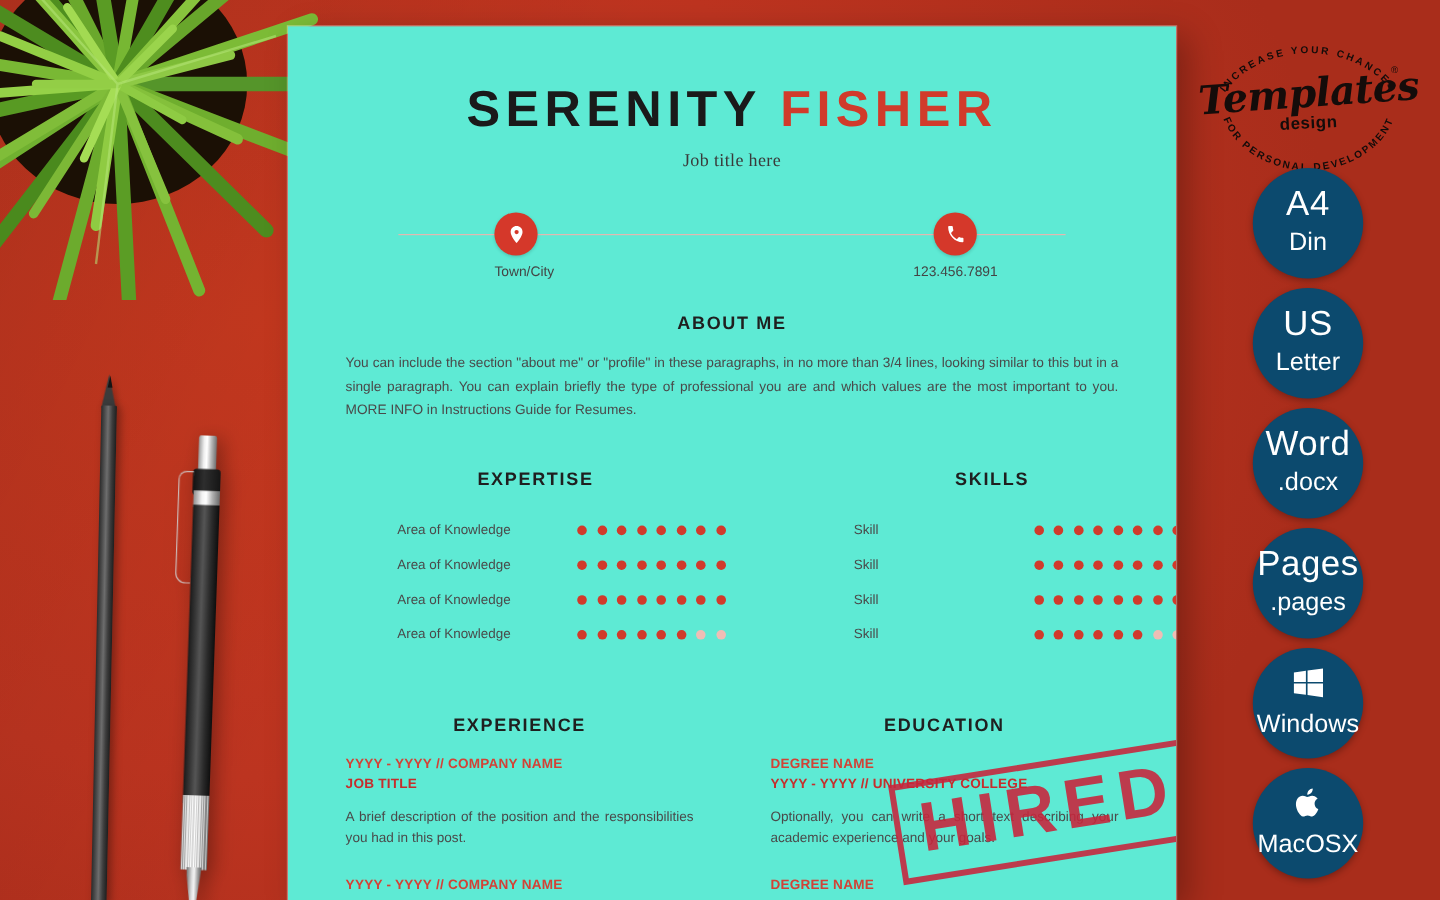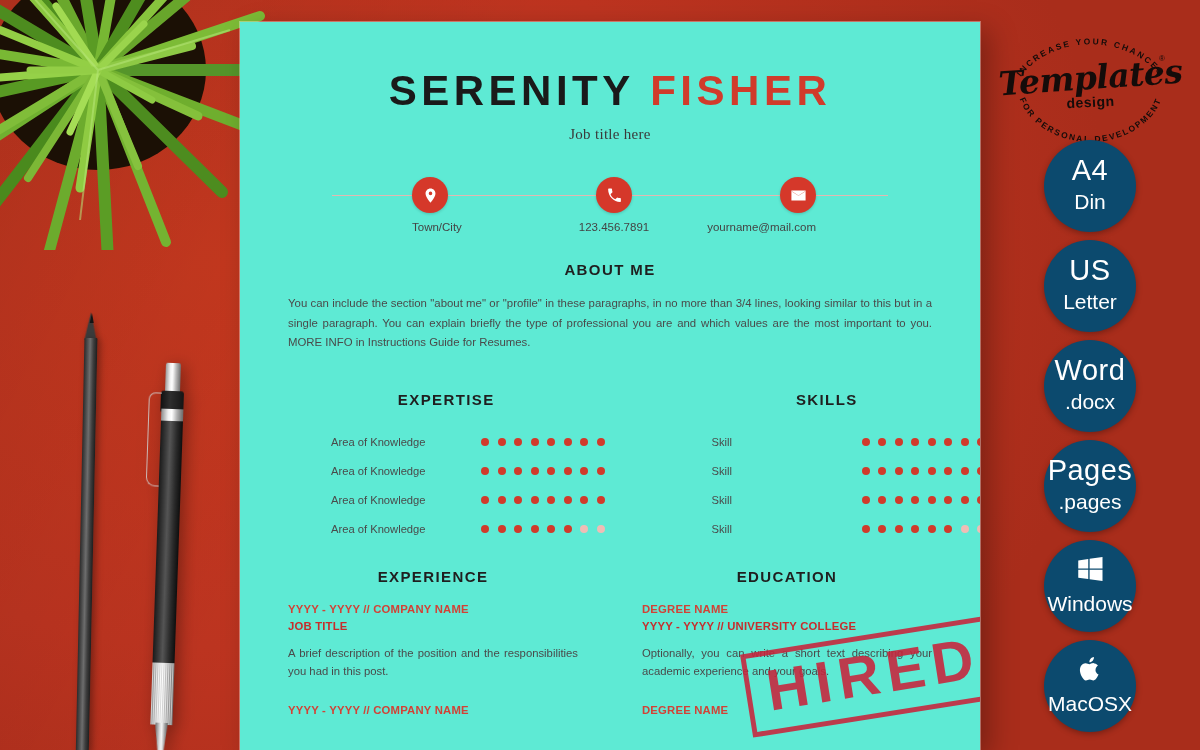--- a/index.html
+++ b/index.html
@@ -150,21 +150,21 @@
   .rating-row{
     display:flex;align-items:center;height:29px;
   }
   .rating-label{
     font-size:11.2px;color:#4a4a4a;width:150px;flex:none;margin-left:43px;
   }
   .dots{display:flex;gap:8.5px;align-items:center;}
   .dot{width:8px;height:8px;border-radius:50%;background:#D13A2B;}
   .dot.off{background:#EFBDB5;}
 
-  .two-col.lower{margin-top:24px;}
+  .two-col.lower{margin-top:52px;}
   .entry{margin-top:16px;}
   .entry .meta{
     font-size:11.3px;color:#D24236;font-weight:600;letter-spacing:.2px;line-height:1.5;
   }
   .entry .role{
     font-size:11.3px;color:#C62D2C;font-weight:700;letter-spacing:.2px;line-height:1.5;
   }
   .entry .desc{
     margin-top:9px;font-size:11.3px;line-height:1.62;color:#4a4a4a;text-align:justify;
   }
@@ -312,29 +312,20 @@
 
         <div class="contact c2">
           <div class="cicon">
             <svg viewBox="0 0 24 24">
                 <path d="M6.6 10.8c1.4 2.8 3.8 5.1 6.6 6.6l2.2-2.2c.3-.3.7-.4 1-.2 1.2.4 2.4.6 3.6.6.6 0 1 .4 1 1V20c0 .6-.4 1-1 1C11 21 3 13 3 3c0-.6.4-1 1-1h3.5c.6 0 1 .4 1 1 0 1.3.2 2.5.6 3.6.1.3 0 .7-.2 1l-2.3 2.2z"></path>
               </svg>
           </div>
           <div class="ctext">123.456.7891</div>
         </div>
 
-        <div class="contact c3">
-          <div class="cicon">
-            <svg viewBox="0 0 24 24">
-                <path d="M2 5h20v14H2V5zm10 7L3.2 6.3 3 6v.6l9 5.8 9-5.8V6l-.2.3L12 12z"></path>
-                <path d="M3 18l6.2-5.3L12 14.4l2.8-1.7L21 18H3z"></path>
-              </svg>
-          </div>
-          <div class="ctext">yourname@mail.com</div>
-        </div>
 
       </div>
     </div>
 
     <div class="about">
       <div class="sec-head">ABOUT ME</div>
       <p>You can include the section "about me" or "profile" in these paragraphs, in no more than 3/4 lines, looking similar to this but in a single paragraph. You can explain briefly the type of professional you are and which values are the most important to you. MORE INFO in Instructions Guide for Resumes.</p>
     </div>
 
     <div class="two-col">

